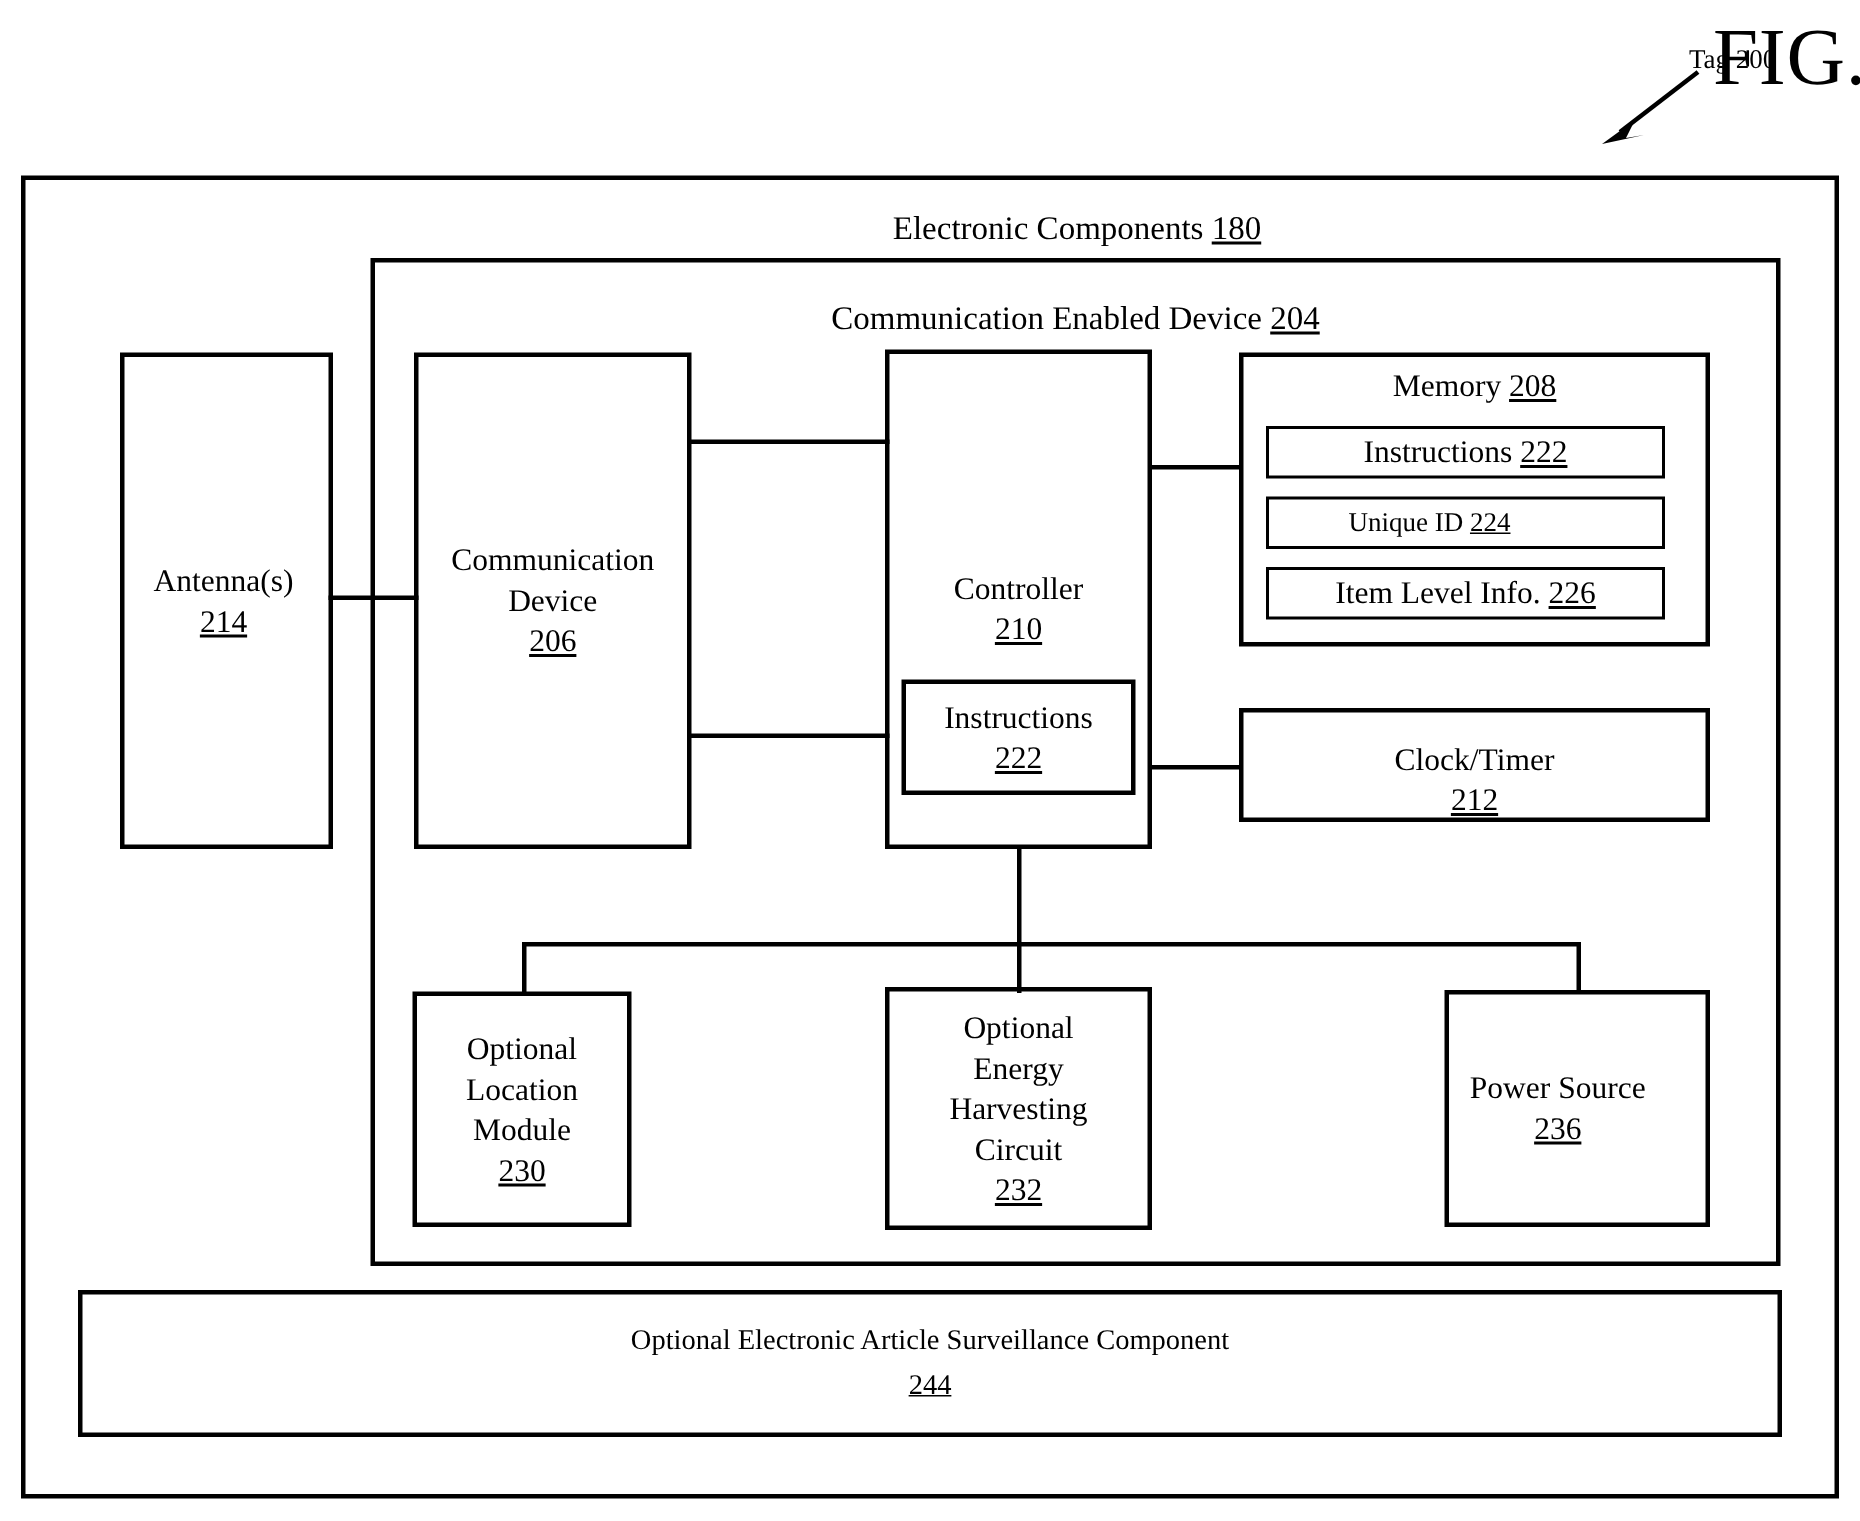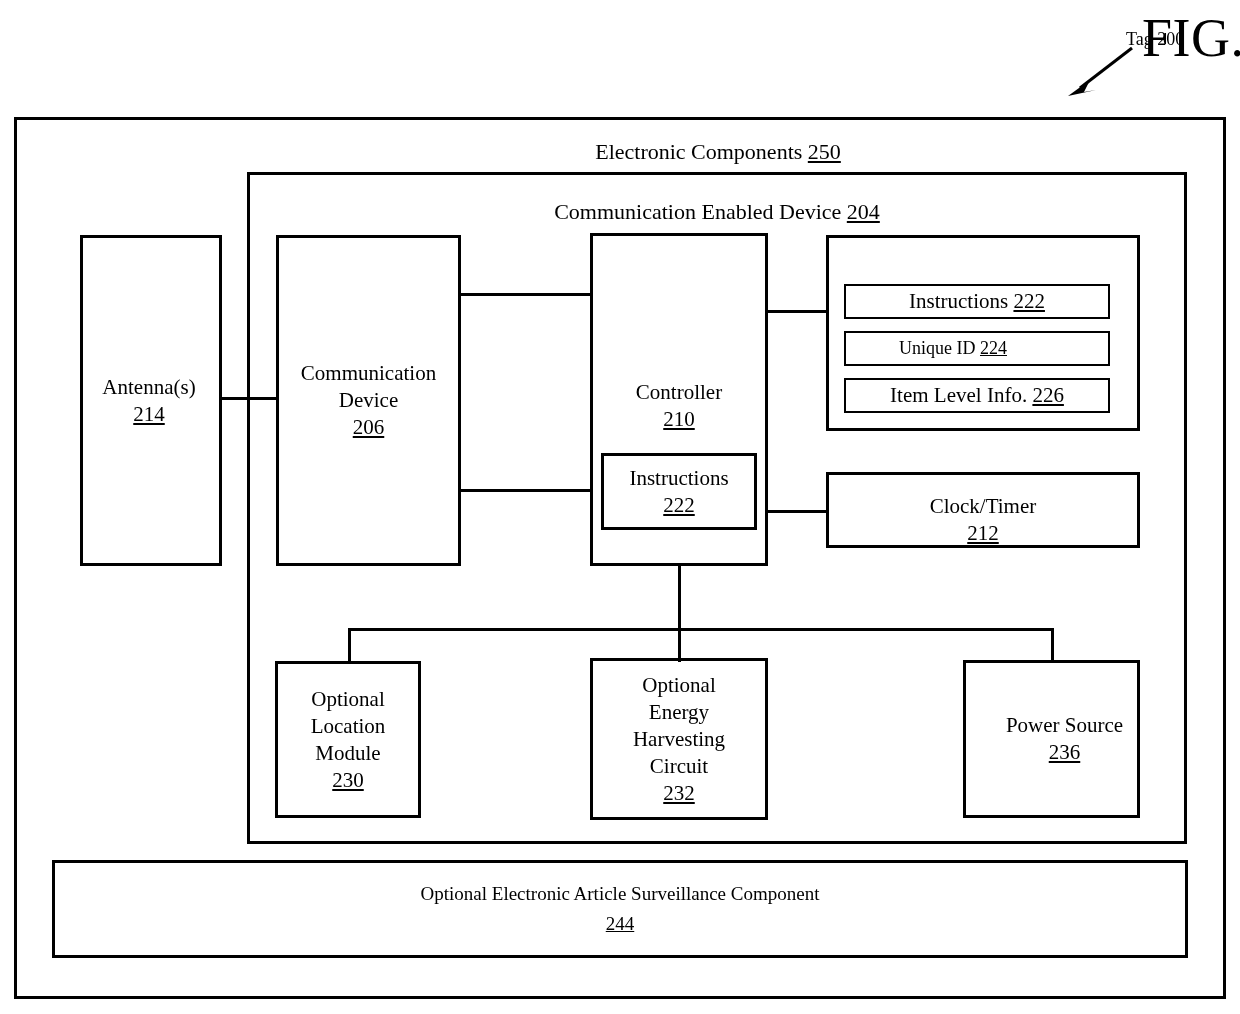--- a/index.html
+++ b/index.html
@@ -109,21 +109,21 @@
 
   <div class="tag-label">Tag 200</div>
   <svg class="tag-arrow" viewBox="0 0 80 52">
     <line x1="74" y1="2" x2="22" y2="42" stroke="#000" stroke-width="3"></line>
     <polygon points="10,50 32,34 26,46 38,44" fill="#000"></polygon>
   </svg>
 
   <div class="box" style="left:14px; top:117px; width:1212px; height:882px;"></div>
 
   <div class="caption" style="left:249px; top:139px; width:938px;">
-    <span>Electronic Components </span><u class="num">250</u>
+    <span>Electronic Components </span><u class="num">180</u>
   </div>
   <div class="box" style="left:247px; top:172px; width:940px; height:672px;"></div>
 
   <div class="caption" style="left:247px; top:199px; width:940px;">
     <span>Communication Enabled Device </span><u class="num">204</u>
   </div>
 
   <div class="box" style="left:80px; top:235px; width:142px; height:331px;"></div>
   <div class="boxlabel centered" style="left:80px; top:235px; width:138px; height:331px;">
     <span>Antenna(s)</span>
@@ -152,20 +152,23 @@
   <div class="boxlabel centered" style="left:601px; top:453px; width:156px; height:77px;">
     <span>Instructions</span>
     <u class="num numline">222</u>
   </div>
 
   <div class="hline" style="left:766px; top:310px; width:62px;"></div>
 
   <div class="hline" style="left:766px; top:510px; width:62px;"></div>
 
   <div class="box" style="left:826px; top:235px; width:314px; height:196px;"></div>
+  <div class="caption" style="left:826px; top:244px; width:314px; font-size:21px;">
+    <span>Memory </span><u class="num">208</u>
+  </div>
 
   <div class="box thin" style="left:844px; top:284px; width:266px; height:35px;"></div>
   <div class="caption" style="left:844px; top:288px; width:266px; font-size:21px;">
     <span>Instructions  </span><u class="num">222</u>
   </div>
 
   <div class="box thin" style="left:844px; top:331px; width:266px; height:35px;"></div>
   <div class="caption" style="left:844px; top:335px; width:218px; font-size:18px;">
     <span>Unique ID  </span><u class="num">224</u>
   </div>
@@ -198,21 +201,21 @@
   <div class="box" style="left:590px; top:658px; width:178px; height:162px;"></div>
   <div class="boxlabel centered" style="left:590px; top:658px; width:178px; height:162px;">
     <span>Optional
 Energy
 Harvesting
 Circuit</span>
     <u class="num numline">232</u>
   </div>
 
   <div class="box" style="left:963px; top:660px; width:177px; height:158px;"></div>
-  <div class="boxlabel centered" style="left:976px; top:660px; width:177px; height:158px;">
+  <div class="boxlabel centered" style="left:950px; top:660px; width:177px; height:158px;">
     <span>Power Source</span>
     <u class="num numline">236</u>
   </div>
 
   <div class="box" style="left:52px; top:860px; width:1136px; height:98px;"></div>
   <div class="boxlabel centered" style="left:52px; top:860px; width:1136px; height:98px; font-size:19px; line-height:30px;">
     <span>Optional Electronic Article Surveillance Component</span>
     <u class="num numline">244</u>
   </div>
 

